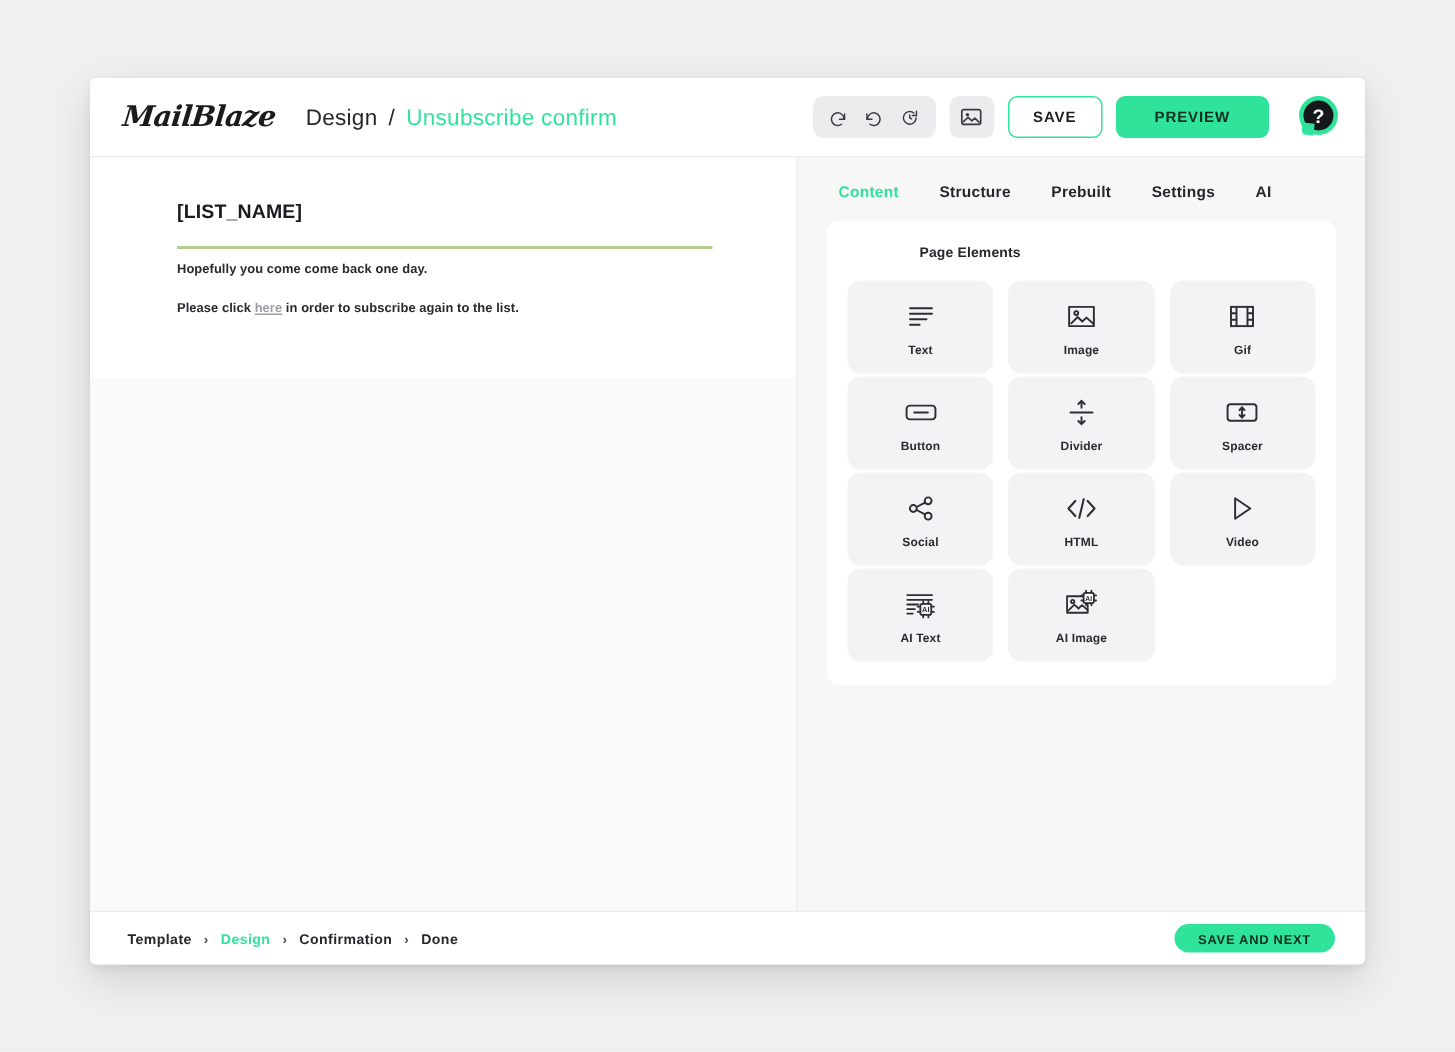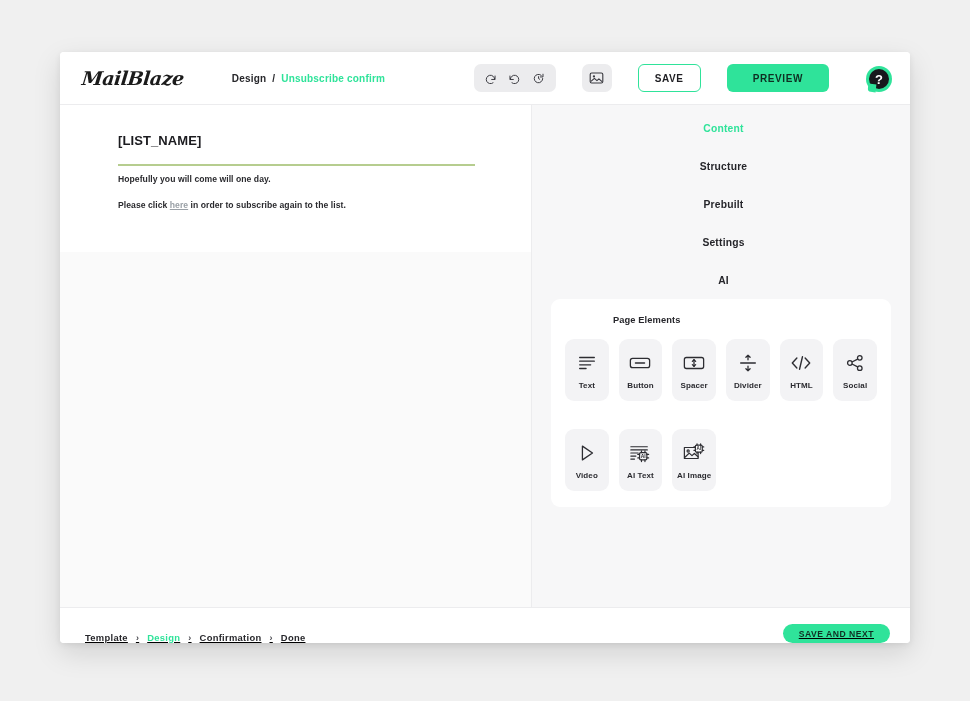--- a/index.html
+++ b/index.html
@@ -34,33 +34,33 @@
     font-style: italic;
     font-weight: 700;
     font-size: 19px;
     color: #1b1b1b;
     letter-spacing: -0.5px;
     transform: skewX(-6deg);
     user-select: none;
     white-space: nowrap;
   }
   #breadcrumb {
-    margin-left: 48px;
-    font-size: 10px;
-    font-weight: 700;
+    margin-left: 20px;
+    font-size: 15px;
+    font-weight: 400;
     letter-spacing: 0.2px;
     white-space: nowrap;
   }
   .bc-static { color: #27272b; }
   .bc-sep { color: #27272b; margin: 0 3px; }
   .bc-active { color: #2fe39a; }
 
   #header-actions {
     margin-left: auto;
-    display: flex; align-items: flex-end; gap: 26px;
+    display: flex; align-items: flex-start; gap: 9px;
   }
   #history-group {
     display: flex; align-items: center; gap: 2px;
     background: #ececee;
     border-radius: 7px;
     padding: 4px 6px;
     height: 28px;
   }
   .icon-btn-sm {
     width: 22px; height: 20px;
@@ -163,21 +163,20 @@
   #side-pane {
     flex: 1;
     background: #f7f7f8;
     display: flex; flex-direction: column;
     min-width: 0;
   }
   #tab-bar {
     display: flex; align-items: center;
     gap: 27px;
     padding: 18px 22px 13px 27px;
-    flex-direction: column;
   }
   .tab-item {
     font-size: 10.3px;
     font-weight: 700;
     color: #26262b;
     letter-spacing: 0.2px;
     cursor: pointer;
     white-space: nowrap;
   }
   .tab-item.active { color: #2fe39a; }
@@ -191,22 +190,22 @@
   #elements-title {
     font-size: 9.3px;
     font-weight: 700;
     color: #27272c;
     margin: 2px 0 14px 4px;
     letter-spacing: 0.1px;
     padding-left: 44px;
   }
   #elements-grid {
     display: grid;
-    grid-template-columns: repeat(6, 1fr);
-    gap: 28px 10px;
+    grid-template-columns: repeat(3, 1fr);
+    gap: 2px 10px;
   }
   .element-card {
     background: #f3f3f5;
     border-radius: 9px;
     height: 62px;
     display: flex; flex-direction: column;
     align-items: center; justify-content: center;
     gap: 6px;
     cursor: pointer;
   }
@@ -218,23 +217,22 @@
     font-weight: 700;
     color: #2b2b30;
     letter-spacing: 0.1px;
   }
 
   
   #app-footer {
     height: 36px; min-height: 36px;
     background: #fff;
     border-top: 1px solid #ececee;
-    display: flex; align-items: flex-end;
+    display: flex; align-items: center;
     padding: 0 20px 0 25px;
-    text-decoration: underline;
   }
   #steps {
     display: flex; align-items: center; gap: 8px;
     font-size: 9.4px; font-weight: 700; letter-spacing: 0.3px;
   }
   .step { color: #27272b; }
   .step.active { color: #2fe39a; }
   .step-sep { color: #4a4a50; font-size: 9px; }
   #save-next-btn {
     margin-left: auto;
@@ -311,21 +309,21 @@
       </div>
     </div>
   </div>
 
   <div id="app-body">
 
     <div id="canvas-pane">
       <div id="email-doc">
         <div id="email-title">[LIST_NAME]</div>
         <hr id="email-rule">
-        <div class="email-line">Hopefully you will come will one day.</div>
+        <div class="email-line">Hopefully you come come back one day.</div>
         <div class="email-gap"></div>
         <div class="email-line"><span>Please click </span><span id="resub-link">here</span><span> in order to subscribe again to the list.</span></div>
       </div>
     </div>
 
     <div id="side-pane">
       <div id="tab-bar">
         <div class="tab-item active">Content</div>
         <div class="tab-item">Structure</div>
         <div class="tab-item">Prebuilt</div>
@@ -339,76 +337,95 @@
 
           <div class="element-card">
             <span class="el-icon">
               <svg width="22" height="22" viewBox="0 0 24 24" fill="none" stroke="#2d2d32" stroke-width="1.4" stroke-linecap="round">
                 <path d="M4 6h16M4 10h16M4 14h12M4 18h7"></path>
               </svg>
             </span>
             <span class="el-label">Text</span>
           </div>
 
-
+          <div class="element-card">
+            <span class="el-icon">
+              <svg width="22" height="22" viewBox="0 0 24 24" fill="none" stroke="#2d2d32" stroke-width="1.4" stroke-linejoin="round">
+                <rect x="3" y="5" width="18" height="14"></rect>
+                <circle cx="8.2" cy="9.5" r="1.4"></circle>
+                <path d="M4.2 17.4l5-5 3.4 3.2 3-2.8 5.2 4.6"></path>
+              </svg>
+            </span>
+            <span class="el-label">Image</span>
+          </div>
+
+          <div class="element-card">
+            <span class="el-icon">
+              <svg width="22" height="22" viewBox="0 0 24 24" fill="none" stroke="#2d2d32" stroke-width="1.4">
+                <rect x="4" y="5" width="16" height="14"></rect>
+                <path d="M8 5v14M16 5v14M4 9.6h4M4 14.4h4M16 9.6h4M16 14.4h4"></path>
+              </svg>
+            </span>
+            <span class="el-label">Gif</span>
+          </div>
 
           <div class="element-card">
             <span class="el-icon">
               <svg width="24" height="22" viewBox="0 0 26 24" fill="none" stroke="#2d2d32" stroke-width="1.4" stroke-linecap="round">
                 <rect x="2.5" y="7" width="21" height="10" rx="2.4"></rect>
                 <path d="M8 12h10"></path>
               </svg>
             </span>
             <span class="el-label">Button</span>
+          </div>
+
+          <div class="element-card">
+            <span class="el-icon">
+              <svg width="22" height="22" viewBox="0 0 24 24" fill="none" stroke="#2d2d32" stroke-width="1.4" stroke-linecap="round" stroke-linejoin="round">
+                <path d="M4 12h16"></path>
+                <path d="M12 3.5v5M9.7 5.8L12 3.5l2.3 2.3"></path>
+                <path d="M12 20.5v-5M9.7 18.2L12 20.5l2.3-2.3"></path>
+              </svg>
+            </span>
+            <span class="el-label">Divider</span>
           </div>
 
           <div class="element-card">
             <span class="el-icon">
               <svg width="24" height="22" viewBox="0 0 26 24" fill="none" stroke="#2d2d32" stroke-width="1.4" stroke-linecap="round" stroke-linejoin="round">
                 <rect x="2.5" y="6" width="21" height="12" rx="2.2"></rect>
                 <path d="M13 8.4v7.2"></path>
                 <path d="M11.2 10.2L13 8.4l1.8 1.8"></path>
                 <path d="M11.2 13.8L13 15.6l1.8-1.8"></path>
               </svg>
             </span>
             <span class="el-label">Spacer</span>
           </div>
 
           <div class="element-card">
             <span class="el-icon">
-              <svg width="22" height="22" viewBox="0 0 24 24" fill="none" stroke="#2d2d32" stroke-width="1.4" stroke-linecap="round" stroke-linejoin="round">
-                <path d="M4 12h16"></path>
-                <path d="M12 3.5v5M9.7 5.8L12 3.5l2.3 2.3"></path>
-                <path d="M12 20.5v-5M9.7 18.2L12 20.5l2.3-2.3"></path>
-              </svg>
-            </span>
-            <span class="el-label">Divider</span>
-          </div>
-
-          <div class="element-card">
-            <span class="el-icon">
-              <svg width="24" height="22" viewBox="0 0 26 24" fill="none" stroke="#2d2d32" stroke-width="1.5" stroke-linecap="round" stroke-linejoin="round">
-                <path d="M8.5 6.5L3.5 12l5 5.5"></path>
-                <path d="M17.5 6.5L22.5 12l-5 5.5"></path>
-                <path d="M14.6 5.2l-3.2 13.6"></path>
-              </svg>
-            </span>
-            <span class="el-label">HTML</span>
-          </div>
-
-          <div class="element-card">
-            <span class="el-icon">
               <svg width="22" height="22" viewBox="0 0 24 24" fill="none" stroke="#2d2d32" stroke-width="1.4">
                 <circle cx="17.2" cy="6.4" r="2.5"></circle>
                 <circle cx="17.2" cy="17.6" r="2.5"></circle>
                 <circle cx="6.4" cy="12" r="2.5"></circle>
                 <path d="M8.7 10.9l6.2-3.2M8.7 13.1l6.2 3.2"></path>
               </svg>
             </span>
             <span class="el-label">Social</span>
+          </div>
+
+          <div class="element-card">
+            <span class="el-icon">
+              <svg width="24" height="22" viewBox="0 0 26 24" fill="none" stroke="#2d2d32" stroke-width="1.5" stroke-linecap="round" stroke-linejoin="round">
+                <path d="M8.5 6.5L3.5 12l5 5.5"></path>
+                <path d="M17.5 6.5L22.5 12l-5 5.5"></path>
+                <path d="M14.6 5.2l-3.2 13.6"></path>
+              </svg>
+            </span>
+            <span class="el-label">HTML</span>
           </div>
 
           <div class="element-card">
             <span class="el-icon">
               <svg width="22" height="22" viewBox="0 0 24 24" fill="none" stroke="#2d2d32" stroke-width="1.4" stroke-linejoin="round">
                 <path d="M7 4.5l11 7.5-11 7.5z"></path>
               </svg>
             </span>
             <span class="el-label">Video</span>
           </div>

